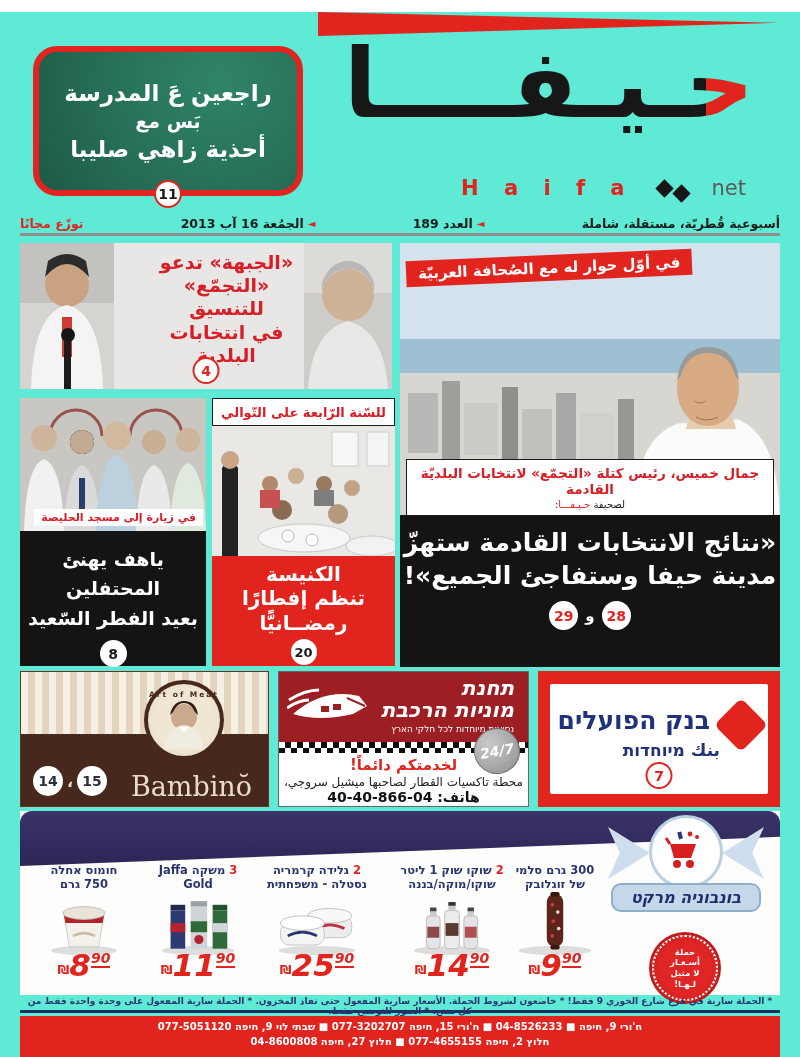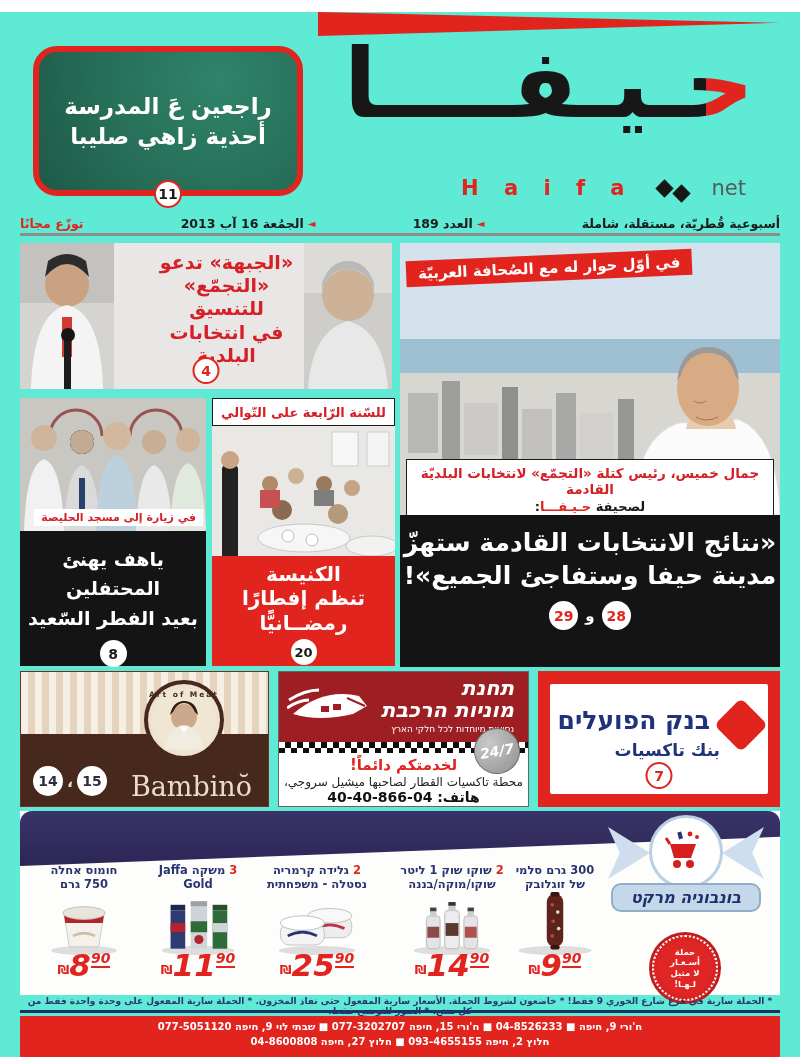--- a/index.html
+++ b/index.html
@@ -60,21 +60,21 @@
 
   
   .interview { position:absolute; left:400px; top:231px; width:380px; height:424px; }
   .iv-photo { position:absolute; top:0; left:0; width:380px; height:272px; overflow:hidden; }
   .iv-banner { position:absolute; top:12px; left:6px; transform:rotate(-2.5deg);
                background:#e2241e; color:#fff; font-weight:bold; font-size:15px;
                padding:4px 12px; direction:rtl; }
   .iv-caption { position:absolute; top:216px; left:6px; right:6px; background:#fff;
                 border:1px solid #1a1a1a; text-align:center; direction:rtl; padding:5px 4px 6px; }
   .iv-cap1 { color:#d61f26; font-weight:bold; font-size:13.5px; }
-  .iv-cap2 { color:#1a1a1a; font-weight:bold; font-size:13px; margin-top:2px; }
+  .iv-cap2 { color:#1a1a1a; font-weight:normal; font-size:10px; margin-top:2px; }
   .iv-cap2 .brand { color:#e2241e; }
   .iv-black { position:absolute; top:272px; left:0; width:380px; height:152px; background:#141414;
               text-align:center; direction:rtl; color:#fff; padding-top:12px; }
   .iv-h { font-weight:bold; font-size:25px; line-height:1.3; }
   .iv-pages { margin-top:9px; display:flex; justify-content:center; align-items:center; gap:7px; direction:rtl; }
   .iv-pages .sep { color:#fff; font-size:15px; font-weight:bold; }
   .iv-pages .pg { width:29px; height:29px; }
 
   
   .yahav { position:absolute; left:20px; top:386px; width:186px; height:268px; }
@@ -185,20 +185,21 @@
              color:#fff; font-weight:bold; font-size:10px; text-align:center; direction:rtl;
              padding-top:4px; line-height:1.45; }
 </style>
 </head>
 <body>
 
 <div class="page">
 
   <div class="promo">
     <div class="l1">راجعين عَ المدرسة</div>
+    <div class="l2">بَس مع</div>
     <div class="l3">أحذية زاهي صليبا</div>
     <span class="pg ring darknum">11</span>
   </div>
 
   <div class="masthead">
     <div class="logo-word">
       <span class="logo-black">حـيـفــــا</span>
       <span class="logo-red">حـيـفــــا</span>
       <span class="logo-flag"></span>
     </div>
@@ -404,21 +405,21 @@
         <span>هاتف:</span>
         <span>04-866-40-40</span>
       </div>
     </div>
   </div>
 
   <div class="bank">
     <div class="bk-inner">
       <span class="bk-diamond"></span>
       <div class="bk-he">בנק הפועלים</div>
-      <div class="bk-ar">بنك تاكسيات</div>
+      <div class="bk-ar">بنك מיוחדות</div>
       <span class="pg ring rednum">7</span>
     </div>
   </div>
 
   <div class="market">
     <div class="mk-header">
       <div class="mk-sweep"></div>
     </div>
 
     <div class="mk-candy">
@@ -578,16 +579,16 @@
         <span class="p-cur">₪</span>
         <span class="p-int">8</span>
         <span class="p-dec">90</span>
       </div>
     </div>
   </div>
 
   <div class="disclaimer">* الحملة سارية في فرع شارع الخوري 9 فقط!   * خاضعون لشروط الحملة. الأسعار سارية المفعول حتى نفاذ المخزون.   * الحملة سارية المفعول على وحدة واحدة فقط من كل منتج.   * الصور للتوضيح فقط.</div>
   <div class="mfooter">
     <div>ח'ורי 9, חיפה ■ 04-8526233 ■ ח'ורי 15, חיפה 077-3202707 ■ שבתי לוי 9, חיפה 077-5051120</div>
-    <div>חלוץ 2, חיפה 093-4655155 ■ חלוץ 27, חיפה 04-8600808</div>
+    <div>חלוץ 2, חיפה 077-4655155 ■ חלוץ 27, חיפה 04-8600808</div>
   </div>
 
 </div>
 
 </body></html>

